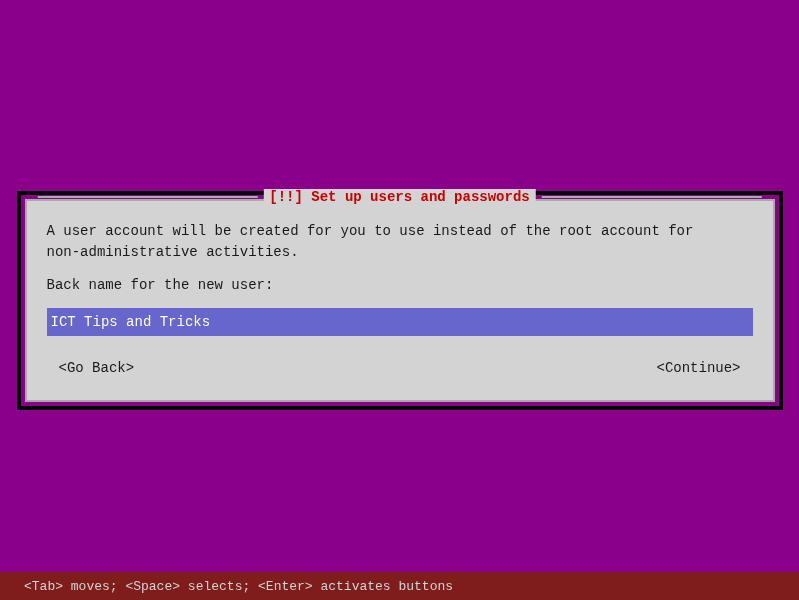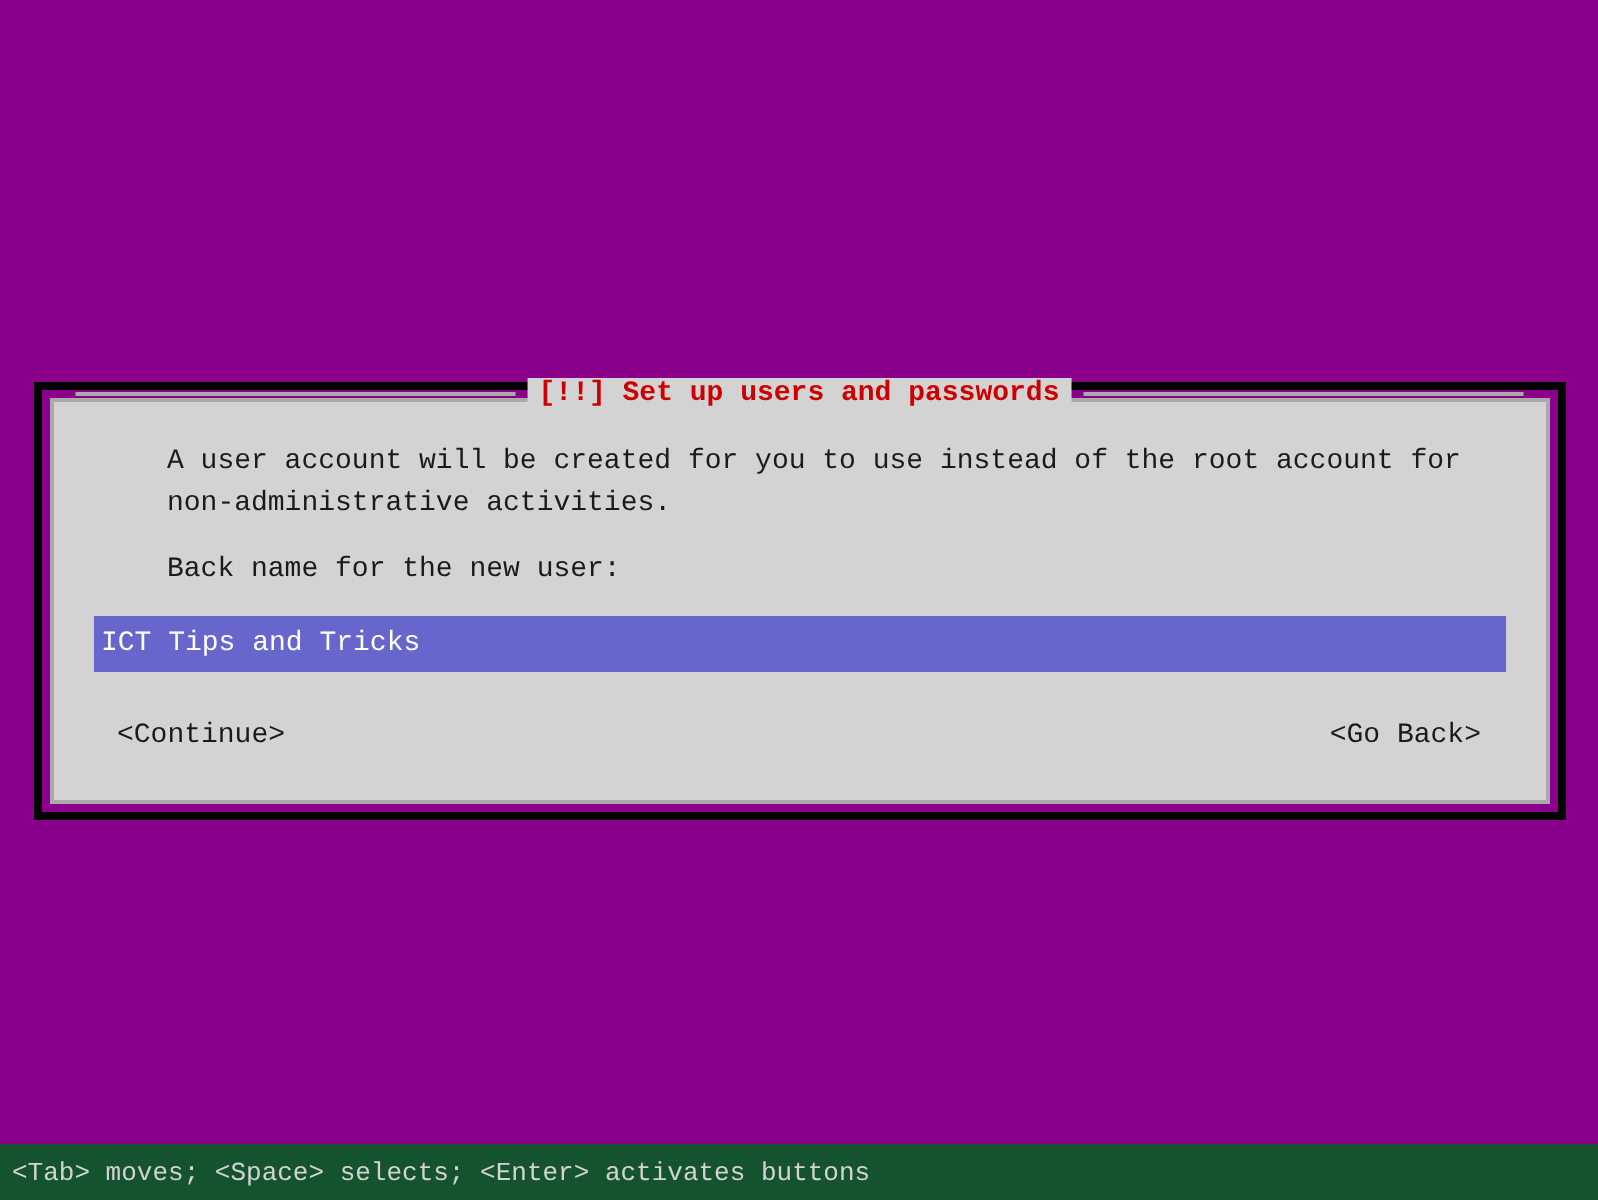--- a/index.html
+++ b/index.html
@@ -19,23 +19,23 @@
       align-items: center;
       justify-content: center;
       position: relative;
     }
 
     #status-bar {
       position: absolute;
       bottom: 0;
       left: 0;
       width: 100%;
-      background-color: #14532d;
+      background-color: #7f1d1d;
       color: #d3d3d3;
-      padding: 4px 6px;
+      padding: 4px 24px;
       font-size: 13px;
       height: 28px;
       display: flex;
       align-items: center;
     }
 
     #dialog {
       width: 750px;
       background-color: #d3d3d3;
       border: 2px solid #aaaaaa;
@@ -68,21 +68,20 @@
       padding: 0 6px;
     }
 
     #dialog-body {
       color: #1a1a1a;
       line-height: 1.5;
     }
 
     #dialog-body p {
       margin-bottom: 12px;
-      margin-left: 37px;
     }
 
     #full-name-label {
       margin-bottom: 8px;
     }
 
     #input-field {
       width: 100%;
       background-color: #6666cc;
       color: #ffffff;
@@ -128,21 +127,21 @@
     </div>
 
     <div id="dialog-body">
       <p style="white-space: pre-line;">A user account will be created for you to use instead of the root account for
 non-administrative activities.</p>
       <p id="full-name-label">Back name for the new user:</p>
       <input id="input-field" type="text" value="ICT Tips and Tricks" style="">
     </div>
 
     <div id="button-row">
+      <button class="dialog-button">&lt;Go Back&gt;</button>
       <button class="dialog-button">&lt;Continue&gt;</button>
-      <button class="dialog-button">&lt;Go Back&gt;</button>
     </div>
   </div>
 </div>
 
 <div id="status-bar">
   <span>&lt;Tab&gt; moves; &lt;Space&gt; selects; &lt;Enter&gt; activates buttons</span>
 </div>
 
 </body></html>

